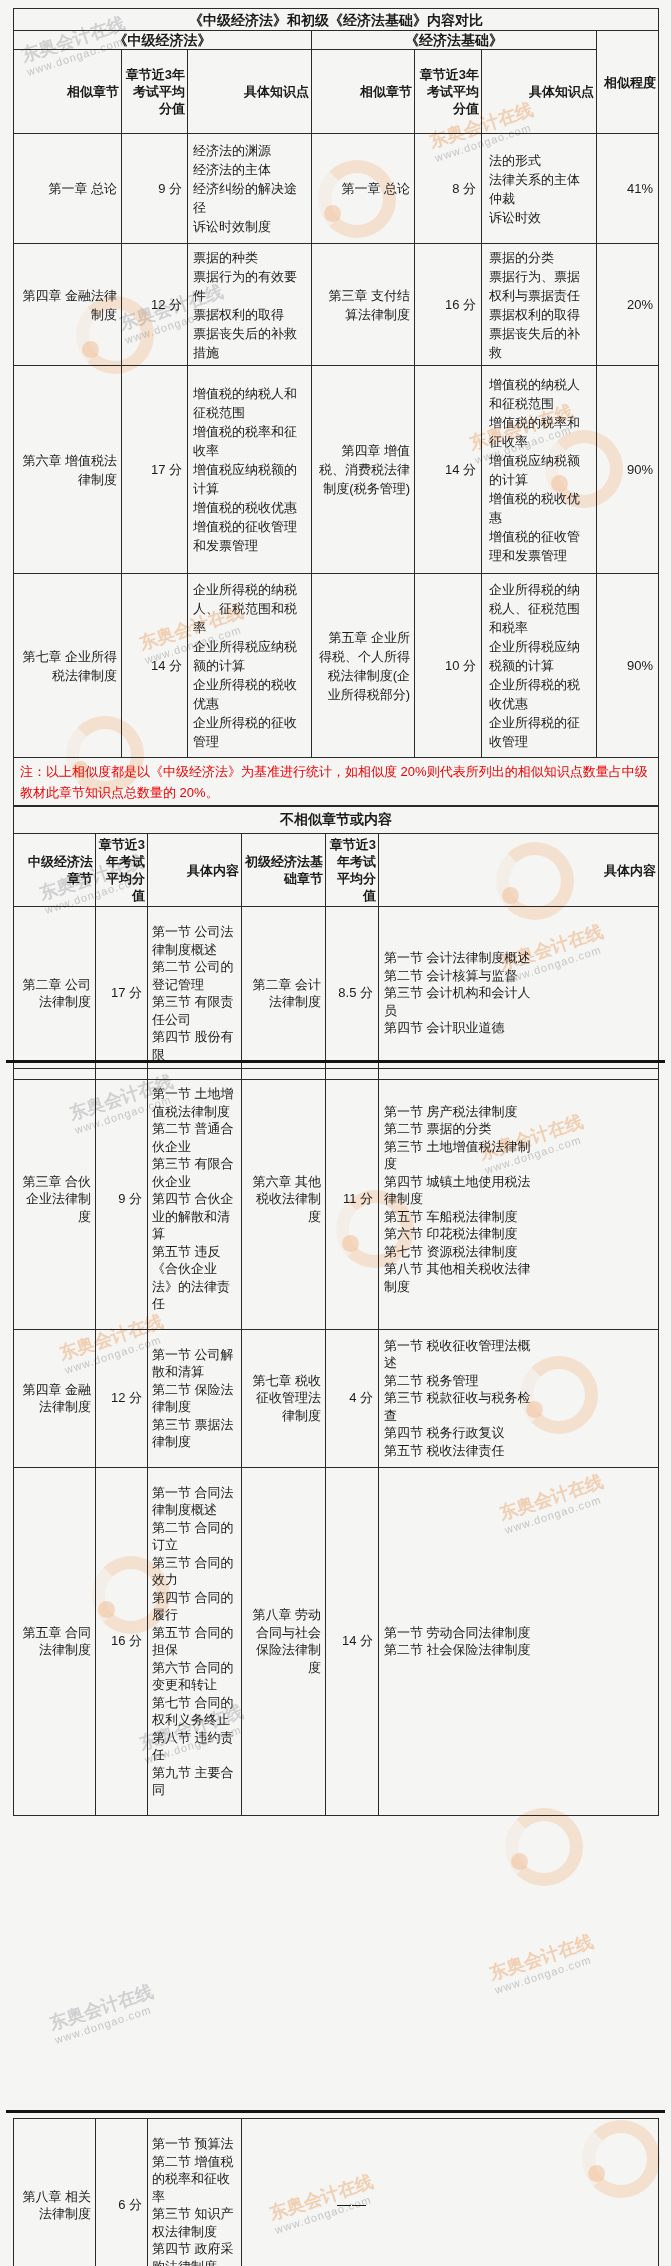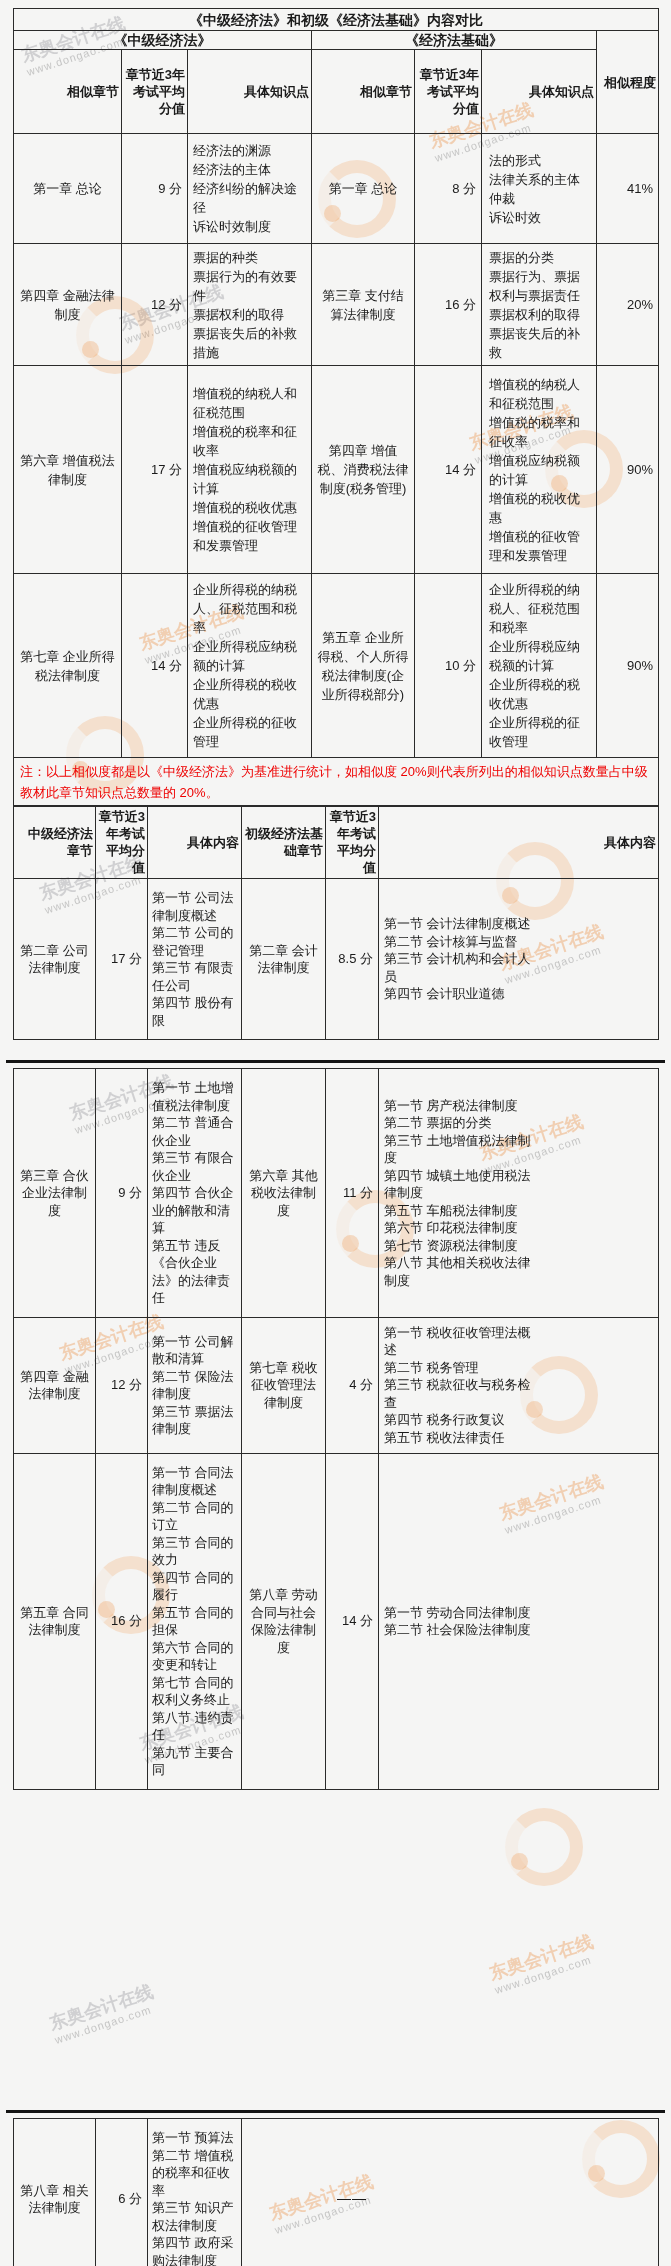--- a/index.html
+++ b/index.html
@@ -5,28 +5,28 @@
   html,body{margin:0;padding:0;background:#e9e9e9;}
   .page{position:relative;width:671px;height:2266px;background:#f5f5f4;overflow:hidden;
         font-family:"Liberation Sans","DejaVu Sans",sans-serif;color:#1b1b1b;}
   table{border-collapse:collapse;table-layout:fixed;position:absolute;left:13px;z-index:2;}
   td{border:1px solid #2a2a2a;font-size:13px;line-height:19px;padding:2px 5px;
      vertical-align:middle;word-break:break-all;background:transparent;}
   .t-title{font-weight:bold;text-align:center;font-size:14px;line-height:18px;padding:1px;}
   .group{font-weight:bold;text-align:center;font-size:14px;line-height:16px;padding:1px;}
   .hdr{font-weight:bold;text-align:right;line-height:17px;padding:2px 2px;}
   .sec{font-weight:bold;text-align:center;font-size:14px;line-height:18px;}
-  .chap{text-align:center;padding:2px 4px;}
+  .chap{text-align:right;padding:2px 4px;}
   .num{text-align:right;}
   .pts{white-space:pre-line;text-align:left;vertical-align:middle;}
   .t2 td{line-height:17.5px;}
   .t2 .hdr{line-height:17px;}
   .topv{vertical-align:top;}
   .p7{padding:2px 7px;}
-  .p4{padding:10px 4px;}
+  .p4{padding:16px 4px;}
   .w150{width:152px;white-space:pre-line;}
   .note{color:#ee0000;text-align:left;line-height:21px;padding:3px 6px;font-size:13px;}
   .dash{text-align:left;padding-left:95px;font-size:14px;letter-spacing:1px;}
   .pagebreak{position:absolute;left:6px;width:659px;height:3px;background:#141414;z-index:3;}
   
   .wm{position:absolute;z-index:1;transform:rotate(-18deg);pointer-events:none;line-height:15px;}
   .wb{font-size:18px;font-weight:bold;color:rgba(235,145,70,0.38);white-space:nowrap;}
   .wu{font-size:11px;color:rgba(150,150,150,0.50);white-space:nowrap;letter-spacing:1px;}
   .wm.gray .wb{color:rgba(140,140,145,0.35);}
   .ring{position:absolute;z-index:1;width:52px;height:52px;border:13px solid rgba(240,140,55,0.20);
@@ -164,20 +164,23 @@
   <table class="t2" style="top:805px;width:645px">
     <colgroup>
         <col style="width:82px">
         <col style="width:52px">
         <col style="width:94px">
         <col style="width:84px">
         <col style="width:53px">
         <col style="width:280px">
       </colgroup>
     <tbody>
+        <tr style="height:28px">
+      <td colspan="6" class="sec">不相似章节或内容</td>
+    </tr>
     <tr style="height:72px">
       <td class="hdr">中级经济法章节</td>
       <td class="hdr">章节近3年考试平均分值</td>
       <td class="hdr">具体内容</td>
       <td class="hdr">初级经济法基础章节</td>
       <td class="hdr">章节近3年考试平均分值</td>
       <td class="hdr">具体内容</td>
     </tr>
     <tr style="height:152px">
       <td class="chap">第二章 公司法律制度</td>

